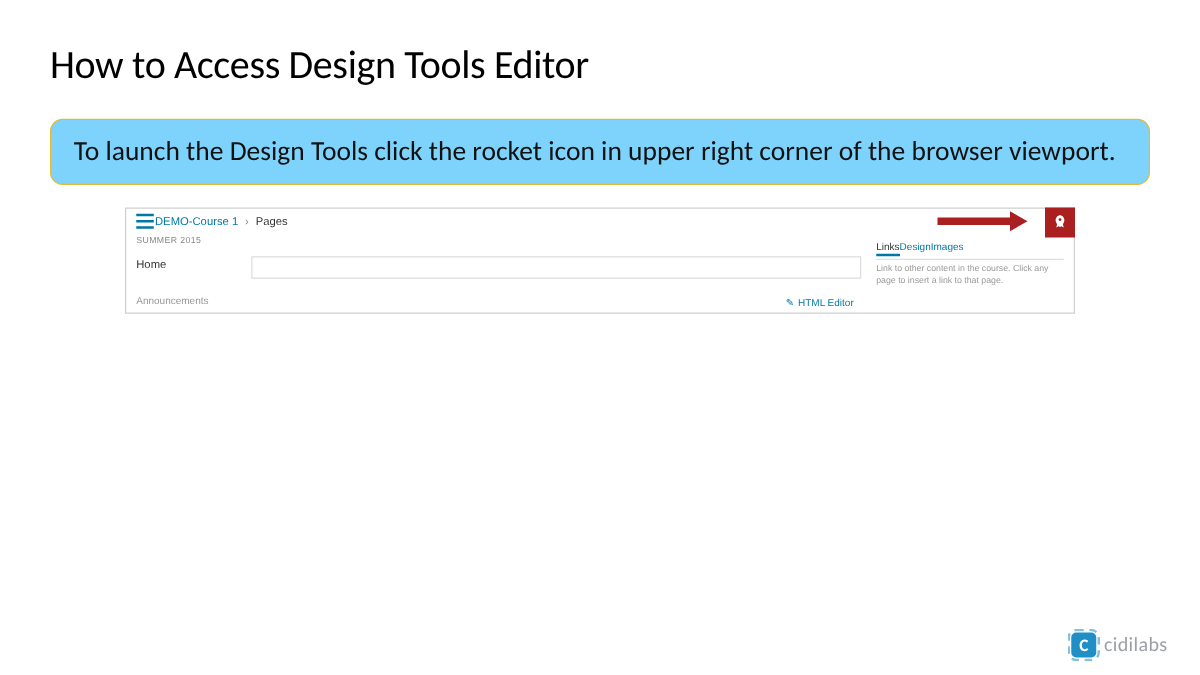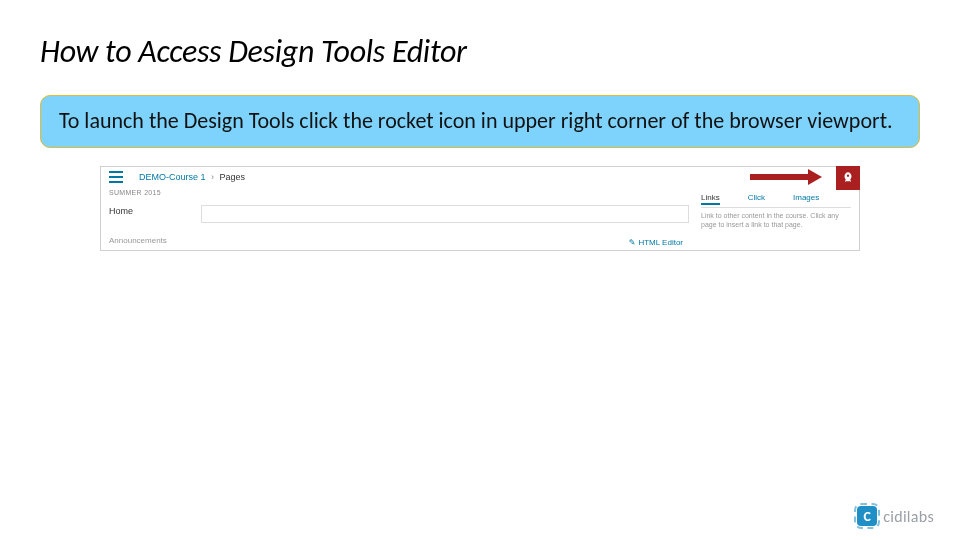--- a/index.html
+++ b/index.html
@@ -16,21 +16,20 @@
     height: 100%;
     padding: 32px 40px 20px 40px;
     position: relative;
   }
   .title {
     font-size: 32px;
     font-weight: 400;
     color: #000;
     margin-bottom: 24px;
     letter-spacing: -0.3px;
-    font-style: italic;
   }
   .callout {
     border: 1px solid #e2bc33;
     border-radius: 10px;
     background: #7dd3fc;
     padding: 12px 18px;
     font-size: 22px;
     color: #111;
     line-height: 1.22;
     margin-bottom: 18px;
@@ -40,21 +39,21 @@
     margin: 0 60px 22px 60px;
     position: relative;
     height: 85px;
     background: #fff;
     font-family: Arial, sans-serif;
   }
   .shot-topbar {
     display: flex;
     align-items: center;
     padding: 4px 8px 2px 8px;
-    gap: 16px;
+    gap: 1px;
     color: #555;
     font-size: 9px;
   }
   .hamburger {
     width: 14px;
     height: 12px;
     display: flex;
     flex-direction: column;
     justify-content: space-between;
     color: #0078a6;
@@ -100,21 +99,21 @@
   .shot-editor-link .penc {
     margin-right: 3px;
   }
   .shot-right {
     flex: 0 0 150px;
     font-size: 8px;
     color: #555;
   }
   .shot-tabs {
     display: flex;
-    gap: 28px;
+    gap: 0;
     border-bottom: 1px solid #ddd;
     padding-bottom: 2px;
     margin-top: 6px;
   }
   .shot-tab { color: #0078a6; font-size: 8px; }
   .shot-tab.active { color: #333; border-bottom: 2px solid #0078a6; padding-bottom: 1px; }
   .shot-hint {
     font-size: 7px;
     color: #999;
     line-height: 1.25;
@@ -229,21 +228,21 @@
       </div>
       <div class="shot-mid">
         <div class="shot-input"></div>
         <div class="shot-editor-link">
           <span class="penc">✎</span><span>HTML Editor</span>
         </div>
       </div>
       <div class="shot-right">
         <div class="shot-tabs">
           <span class="shot-tab active">Links</span>
-          <span class="shot-tab">Click</span>
+          <span class="shot-tab">Design</span>
           <span class="shot-tab">Images</span>
         </div>
         <div class="shot-hint">Link to other content in the course. Click any page to insert a link to that page.</div>
       </div>
     </div>
 
     <div class="arrow-zone">
       <div class="arrow">
         <div class="arrow-body"></div>
         <div class="arrow-head"></div>

